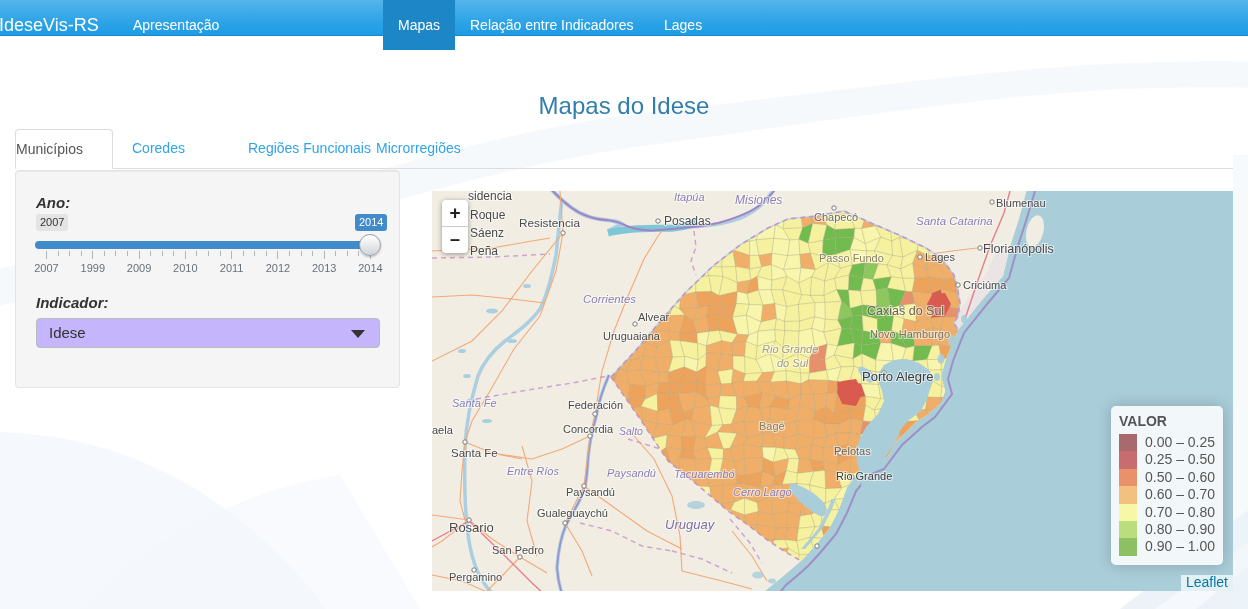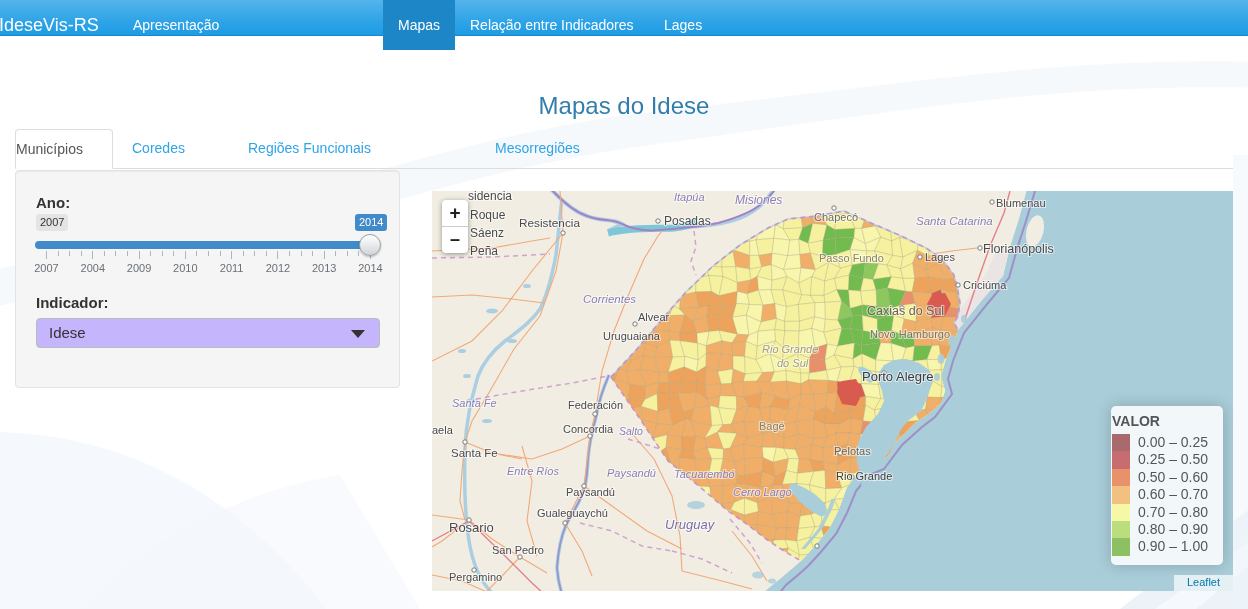--- a/index.html
+++ b/index.html
@@ -35,21 +35,21 @@
   background:#fff; border:1px solid #ddd; border-bottom:1px solid #fff;
   border-radius:4px 4px 0 0; color:#555; font-size:14px; text-align:left;
   line-height:39px; }
 .tablink { position:absolute; top:0; height:40px; line-height:39px; font-size:14px;
   color:#2fa4e7; white-space:nowrap; }
 
 
 #well { position:absolute; left:15px; top:170px; width:385px; height:218px;
   background:#f5f5f5; border:1px solid #e3e3e3; border-radius:4px;
   box-shadow:inset 0 1px 1px rgba(0,0,0,0.05); }
-.lbl { position:absolute; font-size:15px; font-weight:bold; color:#333; }
+.lbl { position:absolute; font-size:15px; font-weight:bold; color:#333;font-style:italic; }
 .chip { position:absolute; font-size:11px; line-height:16px; height:17px;
   padding:0 4px; border-radius:3px; color:#333; background:#e4e4e4; top:214px; }
 #chipmax { background:#428bca; color:#fff; }
 #sliderbar { position:absolute; left:35px; top:241px; width:341px; height:8px;
   background:#428bca; border-radius:4px; }
 #handle { position:absolute; left:359px; top:234px; width:22px; height:22px;
   border-radius:50%; background:linear-gradient(#ffffff,#d1d5d8);
   border:1px solid #99a1a8; box-shadow:0 1px 2px rgba(0,0,0,0.25); }
 .tick { position:absolute; width:1px; background:#aeb6bc; top:251px; }
 .ticklbl { position:absolute; width:44px; text-align:center; top:262px;
@@ -67,63 +67,63 @@
   background:#f1ede3; overflow:hidden; }
 #zoomctl { position:absolute; left:10px; top:9px; width:26px; height:53px;
   background:#fff; border-radius:4px; box-shadow:0 1px 5px rgba(0,0,0,0.4); }
 #zoomctl .zin { position:absolute; left:0; top:0; width:26px; height:26px;
   text-align:center; line-height:26px; font-size:19px; font-weight:bold; color:#222; }
 #zoomctl .zout { position:absolute; left:0; top:26px; width:26px; height:26px;
   border-top:1px solid #ccc; text-align:center; line-height:24px; font-size:18px;
   font-weight:bold; color:#222; }
 #legend { position:absolute; left:679px; top:215px; width:112px; height:159px;
   background:rgba(255,255,255,0.85); border-radius:5px;
-  box-shadow:0 0 15px rgba(0,0,0,0.2); padding:7px 1px; font-size:14px; color:#555; }
+  box-shadow:0 0 15px rgba(0,0,0,0.2); padding:7px 8px; font-size:14px; color:#555; }
 #legend .lt { font-weight:bold; font-size:14px; color:#555; margin-bottom:5px; }
 #legend .row { height:17.4px; line-height:17.4px; white-space:nowrap; }
 #legend .sw { display:inline-block; width:18px; height:17.4px; margin-right:8px;
   vertical-align:top; }
 #attrib { position:absolute; right:0; bottom:0; height:16px; line-height:15px;
-  padding:0 13px; background:rgba(255,255,255,0.7); font-size:11px; color:#0078A8; }
+  padding:0 5px; background:rgba(255,255,255,0.7); font-size:14px; color:#0078A8; }
 </style>
 </head>
 <body>
 <div id="stage">
 
 <svg id="deco" viewBox="0 0 1248 609">
   <path d="M-20,310 C250,255 430,175 650,145 C890,112 1060,82 1260,88 L1260,62 C1060,56 890,86 650,112 C430,138 250,222 -20,272 Z" fill="#eef4fa" opacity="0.5"></path>
   <path d="M0,432 C120,436 205,485 272,548 C300,576 314,592 326,609 L0,609 Z" fill="#ecf2f9" opacity="0.5"></path>
   <path d="M80,609 C150,540 235,492 340,475 L420,609 Z" fill="#f2f6fb" opacity="0.55"></path>
   <path d="M1120,609 L1248,510 L1248,609 Z" fill="#dfeaf4" opacity="0.6"></path>
   <path d="M1155,609 L1248,542 L1248,566 L1196,609 Z" fill="#f6fafd" opacity="0.9"></path>
   <rect x="1233" y="155" width="15" height="454" fill="#eff5fa" opacity="0.55"></rect>
 </svg>
 
 <div id="title">Mapas do Idese</div>
 
 <div id="tabbar">
   <div id="tabactive">Municípios</div>
   <div class="tablink" style="left:117px;">Coredes</div>
   <div class="tablink" style="left:188px;margin-left:45px;">Regiões Funcionais</div>
-  <div class="tablink" style="left:480px;">Mesorregiões</div>
+  <div class="tablink" style="left:361px;">Microrregiões</div>
 </div>
 
 <div id="well"></div>
 <div class="lbl" style="left:36px; top:194px;">Ano:</div>
 <div class="chip" style="left:36px;">2007</div>
 <div class="chip" id="chipmax" style="left:355px;">2014</div>
 <div id="sliderbar"></div>
 <div id="ticks">
       <div class="tick" style="left: 46px; height: 8px;"></div>
       <div class="ticklbl" style="left: 24.5px;">2007</div>
       <div class="tick" style="left: 57.5712px; height: 5px;"></div>
       <div class="tick" style="left: 69.1425px; height: 5px;"></div>
       <div class="tick" style="left: 80.7138px; height: 5px;"></div>
       <div class="tick" style="left: 92.285px; height: 8px;"></div>
-      <div class="ticklbl" style="left: 70.785px;">2004</div>
+      <div class="ticklbl" style="left: 70.785px;">1999</div>
       <div class="tick" style="left: 103.856px; height: 5px;"></div>
       <div class="tick" style="left: 115.427px; height: 5px;"></div>
       <div class="tick" style="left: 126.999px; height: 5px;"></div>
       <div class="tick" style="left: 138.57px; height: 8px;"></div>
       <div class="ticklbl" style="left: 117.07px;">2009</div>
       <div class="tick" style="left: 150.141px; height: 5px;"></div>
       <div class="tick" style="left: 161.712px; height: 5px;"></div>
       <div class="tick" style="left: 173.284px; height: 5px;"></div>
       <div class="tick" style="left: 184.855px; height: 8px;"></div>
       <div class="ticklbl" style="left: 163.355px;">2010</div>

